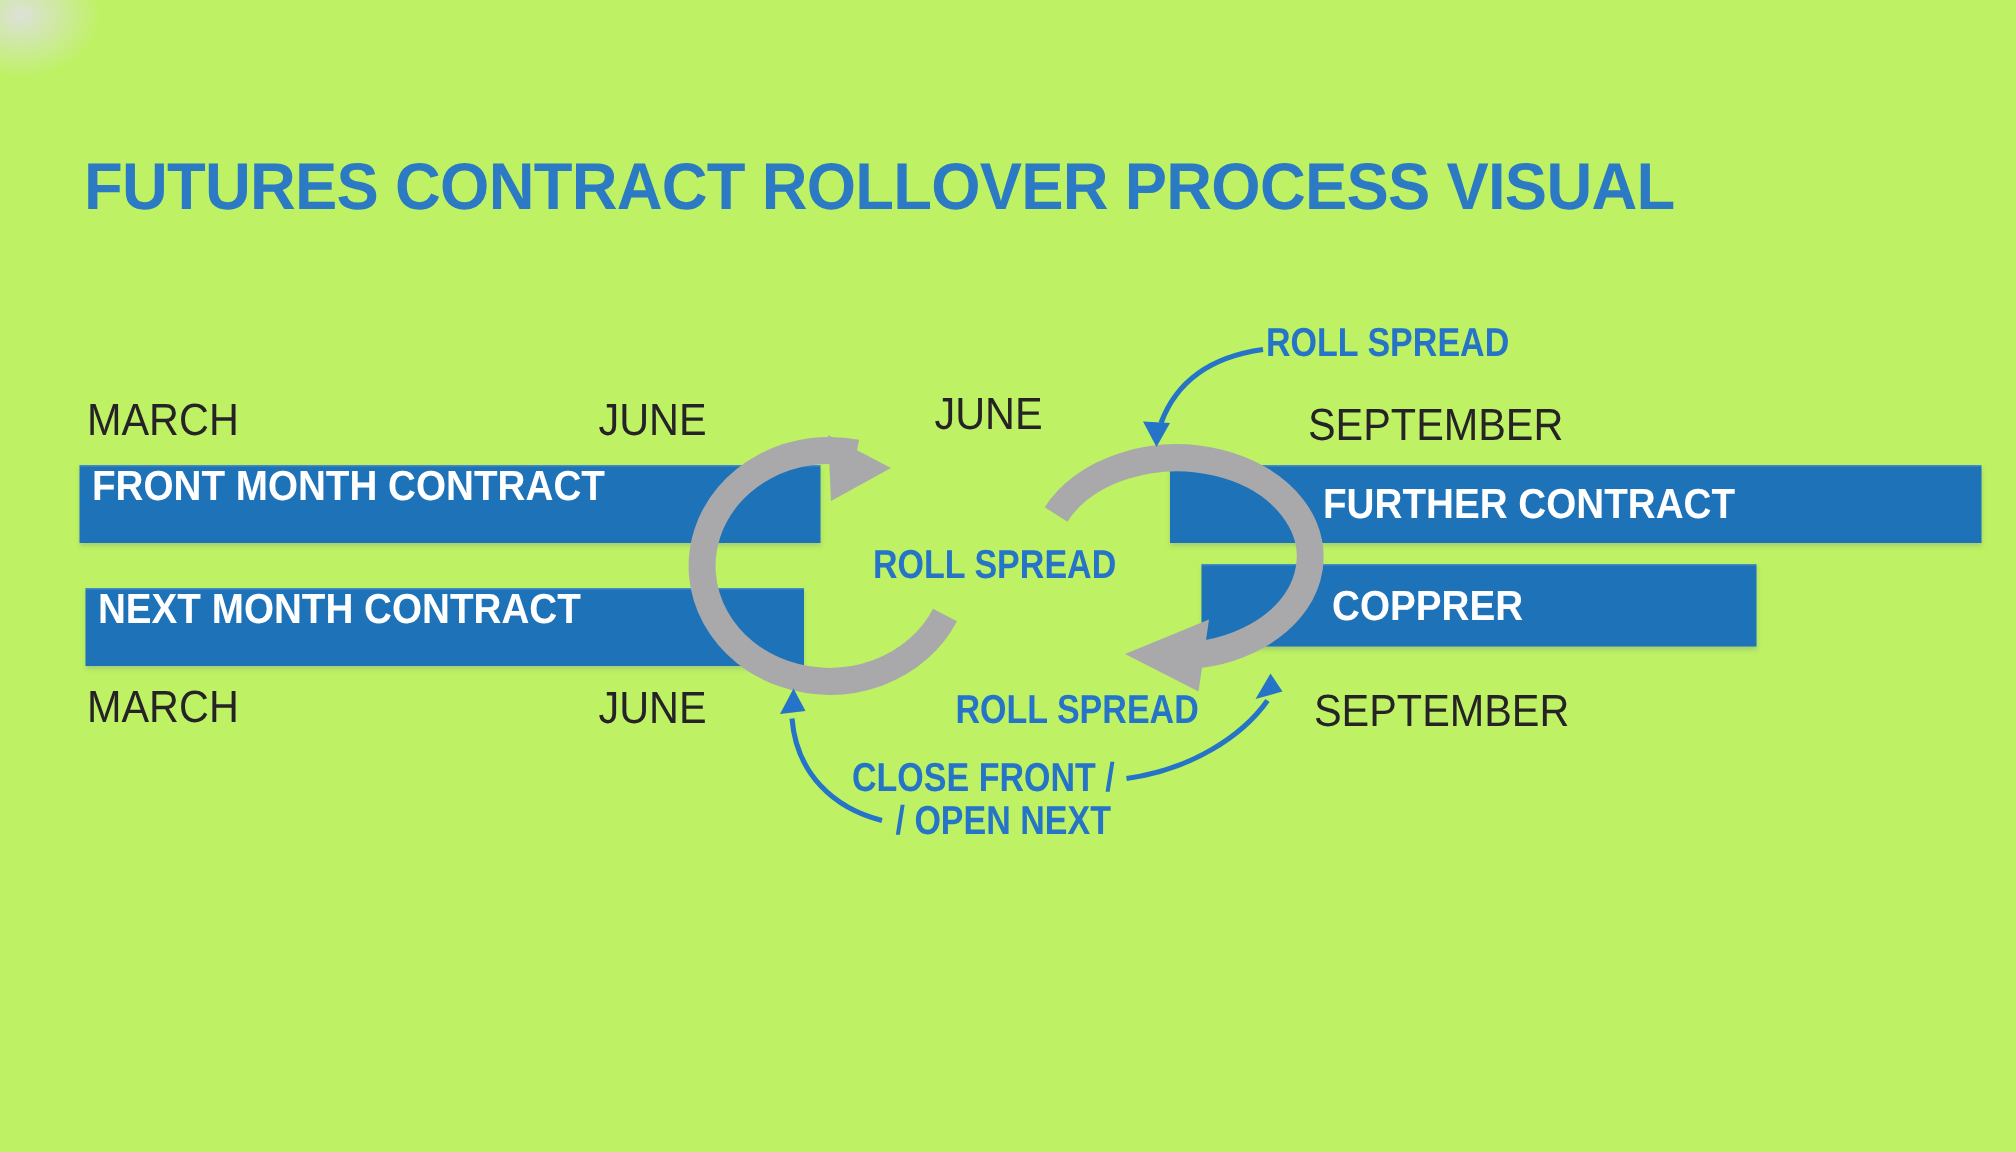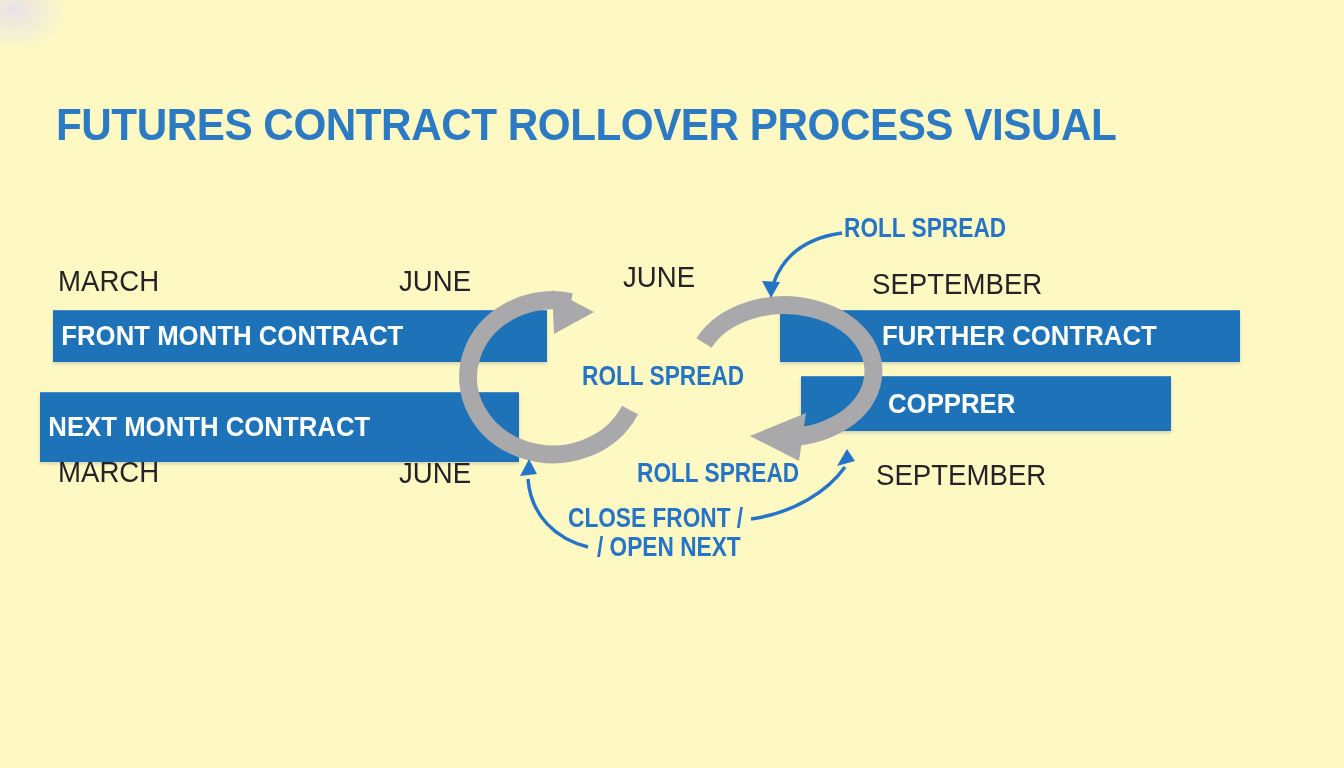--- a/index.html
+++ b/index.html
@@ -1,19 +1,19 @@
 <!DOCTYPE html>
 <html><head>
 <meta charset="utf-8">
 <style>
   html,body{margin:0;padding:0;background:#e9e9ec;}
   .canvas{
     position:relative;
     width:1344px;height:768px;
-    background:#fef9c3;
+    background:#bef264;
     overflow:hidden;
     font-family:"Liberation Sans","DejaVu Sans",sans-serif;
   }
   .corner-smudge{
     position:absolute;left:-22px;top:-18px;width:90px;height:70px;
     background:radial-gradient(ellipse at 40% 40%, rgba(226,222,236,.85) 0%, rgba(253,253,254,0) 70%);
     pointer-events:none;
   }
   .title{
     position:absolute;left:56px;top:103px;margin:0;
@@ -22,21 +22,21 @@
     transform:scaleX(0.96);transform-origin:left top;
   }
   .month{
     position:absolute;font-size:30px;font-weight:400;line-height:1;
     color:#262327;white-space:nowrap;
     transform:scaleX(0.92);transform-origin:left top;
   }
   .bar{
     position:absolute;background:#1e72b8;
     box-shadow:0 2px 3px rgba(100,120,145,.28), inset 0 1px 0 rgba(255,255,255,.18);
-    display:flex;align-items:center;
+    display:flex;
   }
   .bar .bar-label{
     font-size:28px;font-weight:700;line-height:1;color:#ffffff;
     white-space:nowrap;letter-spacing:0;
     transform:scaleX(0.92);transform-origin:left center;
   }
   .bar .pad{padding-left:9px;}
   .bar .abs{position:absolute;top:50%;transform:translateY(-50%) scaleX(0.92);}
   .annot{
     position:absolute;font-size:27px;font-weight:700;line-height:1;
@@ -53,24 +53,24 @@
 <div class="canvas">
 
   <div class="corner-smudge"></div>
 
   <h1 class="title">FUTURES CONTRACT ROLLOVER PROCESS VISUAL</h1>
 
   <div class="layer-bars">
     <div class="bar" style="left:53px;top:310px;width:494px;height:52px;">
       <span class="bar-label pad">FRONT MONTH CONTRACT</span>
     </div>
-    <div class="bar" style="left:40px;top:392px;width:479px;height:70px;">
+    <div class="bar" style="left:57px;top:392px;width:479px;height:52px;">
       <span class="bar-label pad">NEXT MONTH CONTRACT</span>
     </div>
-    <div class="bar" style="left:780px;top:310px;width:460px;height:52px;">
+    <div class="bar" style="left:780px;top:310px;width:541px;height:52px;">
       <span class="bar-label abs" style="left:102px;">FURTHER CONTRACT</span>
     </div>
     <div class="bar" style="left:801px;top:376px;width:370px;height:55px;">
       <span class="bar-label abs" style="left:87px;">COPPRER</span>
     </div>
   </div>
 
   <svg class="overlay" width="1344" height="768" viewBox="0 0 1344 768">
 
     <g>

